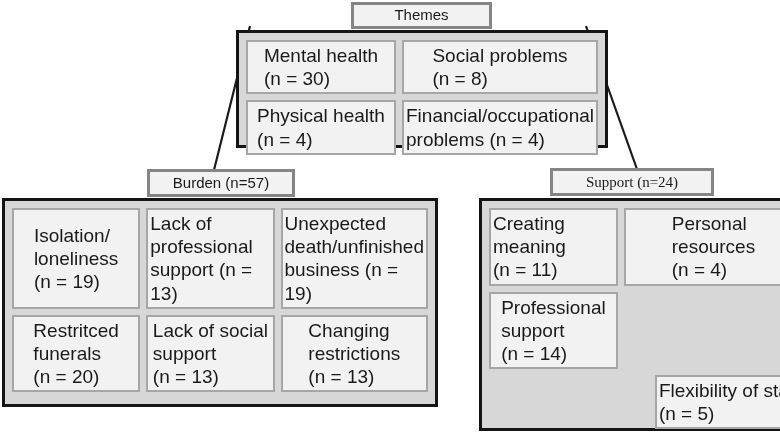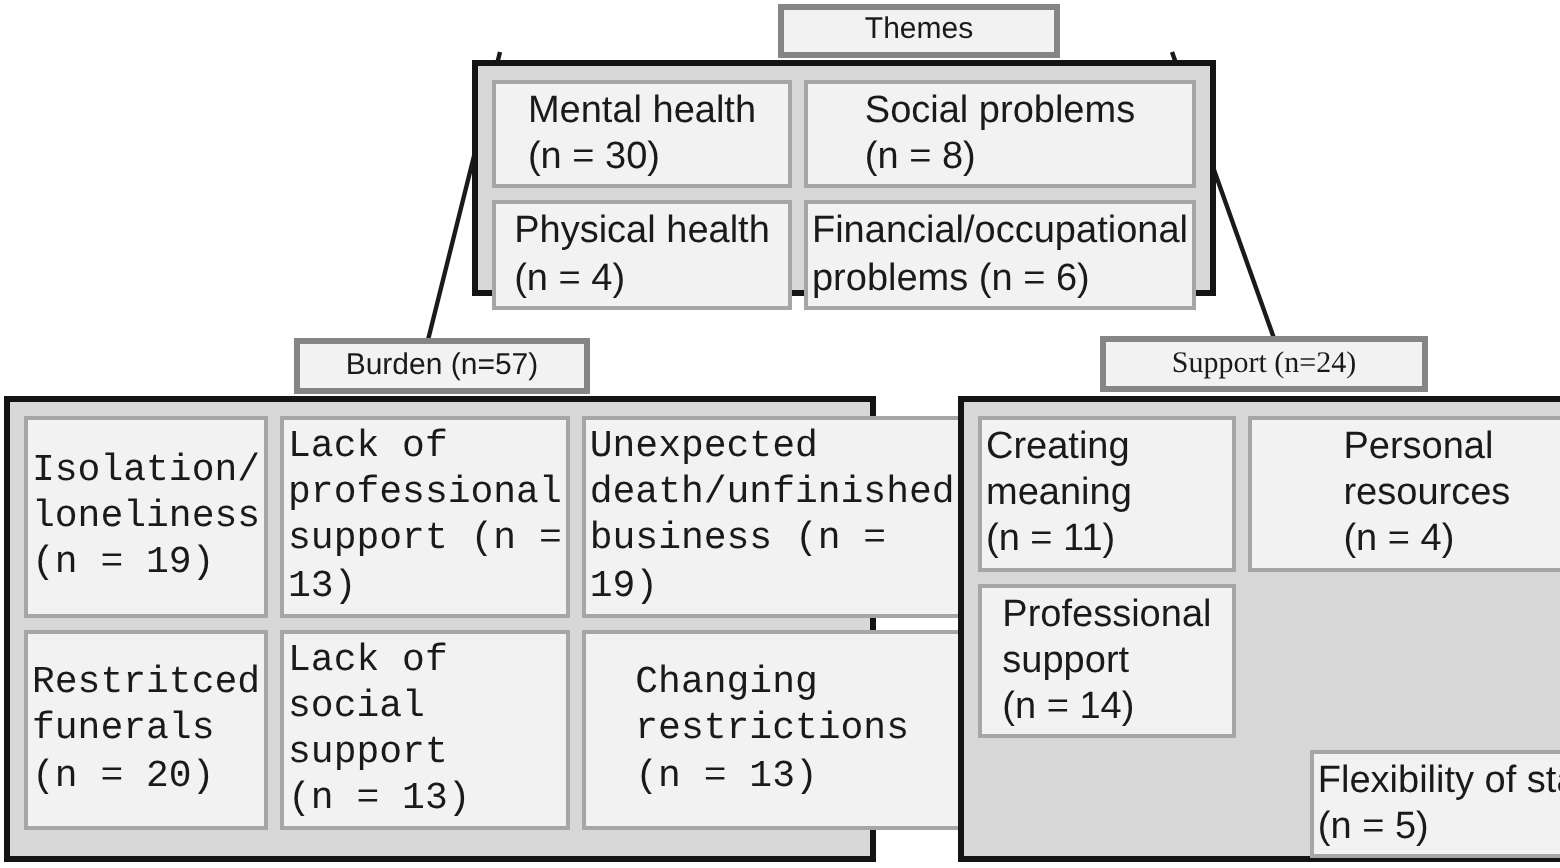--- a/index.html
+++ b/index.html
@@ -41,24 +41,23 @@
     gap: 6px;
   }
   .themes-container {
     left: 236px; top: 30px;
     width: 372px; height: 118px;
     grid-template-columns: 1fr 1fr;
     grid-template-rows: 1fr 1fr;
   }
   .burden-container {
     left: 2px; top: 198px;
-    width: 436px; height: 233px;
+    width: 436px; height: 209px;
     grid-template-columns: 1fr 1fr 1fr;
     grid-template-rows: 1fr 1fr 1fr;
-    font-family: Liberation Mono, monospace;
   }
   .support-container {
     left: 479px; top: 198px;
     width: 334px; height: 233px;
     grid-template-columns: 1fr;
     grid-template-rows: 1fr 1fr 1fr;
   }
   .cell {
     background: #f2f2f2;
     border: 2px solid #a6a6a6;
@@ -70,21 +69,21 @@
     line-height: 1.22;
     white-space: pre-line;
     padding: 2px;
     box-sizing: border-box;
   }
   .cell.empty {
     background: transparent;
     border: none;
   }
   .col2 { grid-column: 2; margin-left: 31px; }
-  .themes-title { left: 351px; top: 2px;  width: 141px; height: 27px; margin-left: 38px; }
+  .themes-title { left: 351px; top: 2px;  width: 141px; height: 27px; }
   .burden-title { left: 147px; top: 169px; width: 148px; height: 28px; }
   .support-title{ left: 550px; top: 168px; width: 164px; height: 28px; font-family: Liberation Serif, serif; }
 </style>
 </head>
 <body>
 
 <div class="canvas">
 
   <svg class="connectors" viewBox="0 0 780 434" xmlns="http://www.w3.org/2000/svg">
     <line x1="250" y1="26" x2="213" y2="174" stroke="#1a1a1a" stroke-width="2.2"></line>
@@ -96,21 +95,21 @@
   </div>
 
   <div class="group-container themes-container">
     <div class="cell">Mental health
 (n = 30)</div>
     <div class="cell">Social problems
 (n = 8)</div>
     <div class="cell">Physical health
 (n = 4)</div>
     <div class="cell">Financial/occupational
-problems (n = 6)</div>
+problems (n = 4)</div>
   </div>
 
   <div class="title-box burden-title">
     <span>Burden (n=57)</span>
   </div>
 
   <div class="group-container burden-container">
     <div class="cell">Isolation/
 loneliness
 (n = 19)</div>

